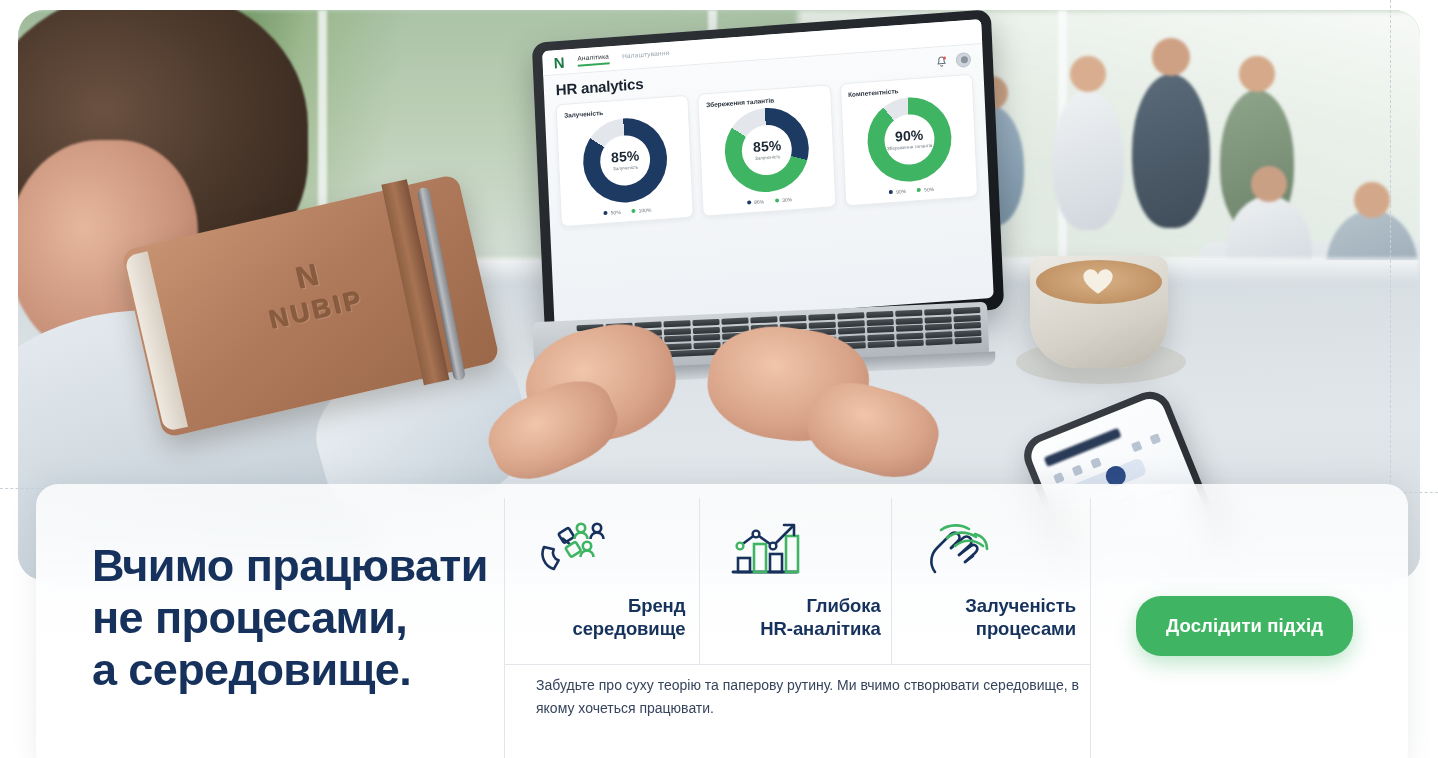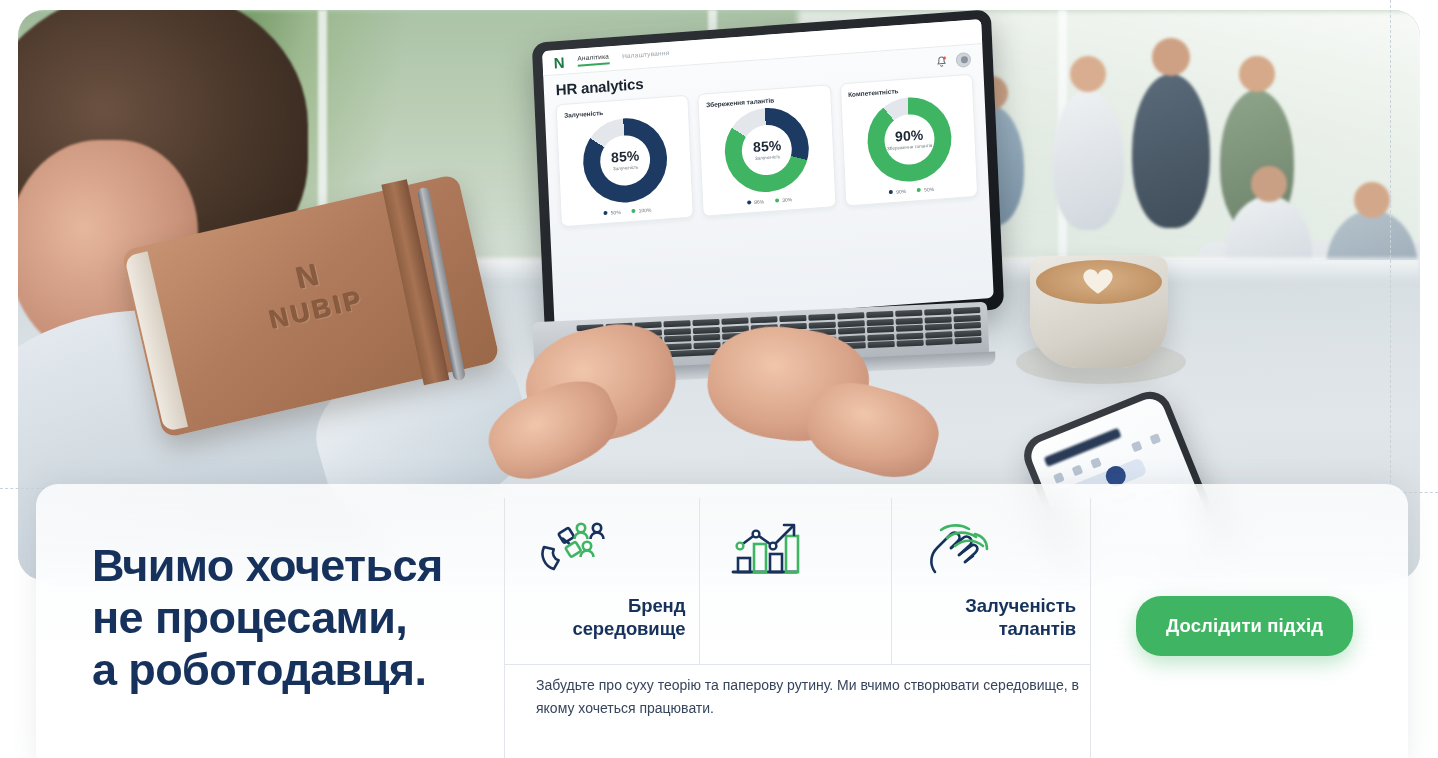--- a/index.html
+++ b/index.html
@@ -534,23 +534,23 @@
   </div>
 
   <div class="guide v" style="left:1390px; top:0; height:758px;"></div>
   <div class="guide h" style="left:1388px; top:492px; width:50px;"></div>
   <div class="guide h" style="left:0; top:488px; width:60px;"></div>
 
   <div class="panel">
     <div class="panel-inner">
 
       <div class="headline">
-        <div>Вчимо хочеться</div>
+        <div>Вчимо працювати</div>
         <div>не процесами,</div>
-        <div>а роботодавця.</div>
+        <div>а середовище.</div>
       </div>
 
       <div class="divider-v" style="left:468px; top:14px; height:262px;"></div>
       <div class="divider-v" style="left:663px; top:14px; height:166px;"></div>
       <div class="divider-v" style="left:855px; top:14px; height:166px;"></div>
       <div class="divider-v" style="left:1054px; top:14px; height:262px;"></div>
       <div class="divider-h" style="left:468px; top:180px; width:586px;"></div>
 
       <div class="features">
 
@@ -583,38 +583,42 @@
               <rect x="23" y="22" width="12" height="28" fill="none" stroke="#3fb563" stroke-width="2.6"></rect>
               <rect x="39" y="32" width="12" height="18" fill="none" stroke="#16325c" stroke-width="2.6"></rect>
               <rect x="55" y="14" width="12" height="36" fill="none" stroke="#3fb563" stroke-width="2.6"></rect>
               <path d="M9 24 L25 12 L42 24 L62 4" fill="none" stroke="#16325c" stroke-width="2.6" stroke-linejoin="round"></path>
               <path d="M53 3 H63 V13" fill="none" stroke="#16325c" stroke-width="2.6" stroke-linecap="round" stroke-linejoin="round"></path>
               <circle cx="25" cy="12" r="3.4" fill="#fff" stroke="#16325c" stroke-width="2.4"></circle>
               <circle cx="42" cy="24" r="3.4" fill="#fff" stroke="#16325c" stroke-width="2.4"></circle>
               <circle cx="9" cy="24" r="3.4" fill="#fff" stroke="#3fb563" stroke-width="2.4"></circle>
             </svg>
           </div>
+          <div class="feat-label">
+            <div>Глибока</div>
+            <div>HR-аналітика</div>
+          </div>
         </div>
 
         <div class="feat">
           <div class="feat-ico">
             <svg width="70" height="58" viewBox="0 0 70 58">
               <path d="M8 50 C2 42 4 32 10 26 L24 12 C26 10 29 10 31 12 C33 14 33 17 31 19 L24 26" fill="none" stroke="#16325c" stroke-width="2.6" stroke-linecap="round" stroke-linejoin="round"></path>
               <path d="M24 26 L36 16 C38 14 41 14 43 16 C45 18 45 21 43 23 L32 33" fill="none" stroke="#16325c" stroke-width="2.6" stroke-linecap="round" stroke-linejoin="round"></path>
               <path d="M32 33 L44 24 C46 22 49 23 50 25 C51 27 50 29 48 31 L38 40" fill="none" stroke="#16325c" stroke-width="2.6" stroke-linecap="round" stroke-linejoin="round"></path>
               <path d="M38 40 L46 34" fill="none" stroke="#16325c" stroke-width="2.6" stroke-linecap="round"></path>
               <path d="M14 8 C22 2 34 2 42 7" fill="none" stroke="#3fb563" stroke-width="2.6" stroke-linecap="round"></path>
               <path d="M20 16 C28 9 40 9 49 15" fill="none" stroke="#3fb563" stroke-width="2.6" stroke-linecap="round"></path>
               <path d="M28 24 C36 17 48 17 56 24" fill="none" stroke="#3fb563" stroke-width="2.6" stroke-linecap="round"></path>
               <path d="M48 12 C56 14 60 20 60 27" fill="none" stroke="#3fb563" stroke-width="2.6" stroke-linecap="round"></path>
             </svg>
           </div>
           <div class="feat-label">
             <div>Залученість</div>
-            <div>талантів</div>
+            <div>процесами</div>
           </div>
         </div>
 
       </div>
 
       <div class="blurb">Забудьте про суху теорію та паперову рутину. Ми вчимо створювати середовище, в якому хочеться працювати.</div>
 
       <button class="cta">Дослідити підхід</button>
 
     </div>

